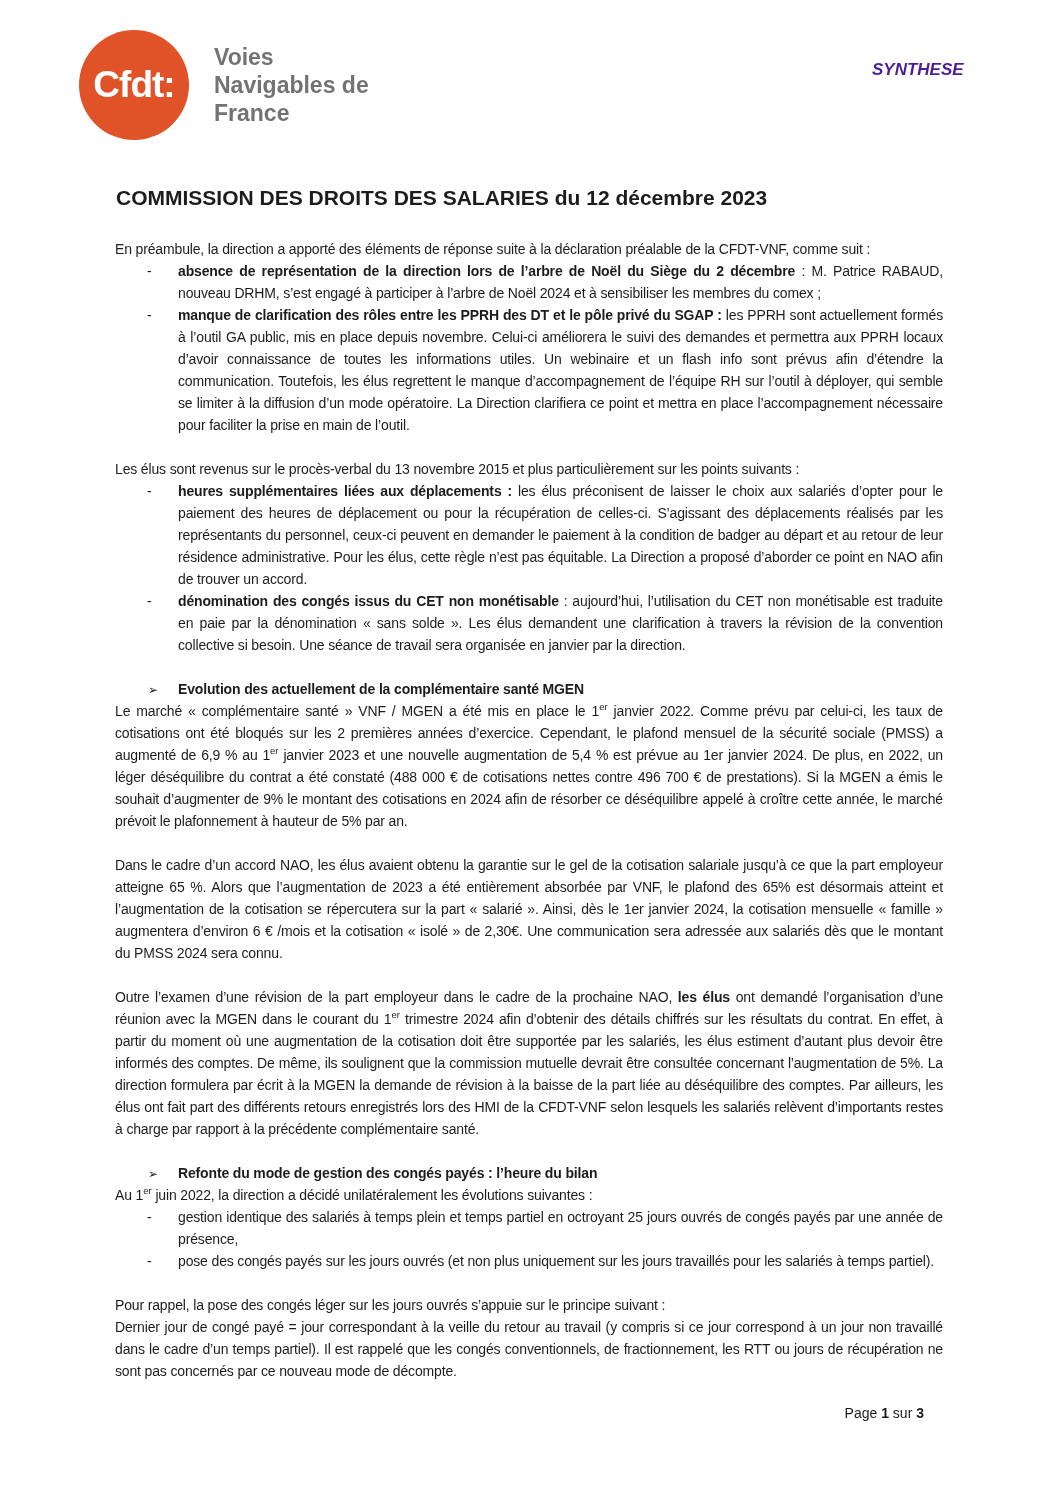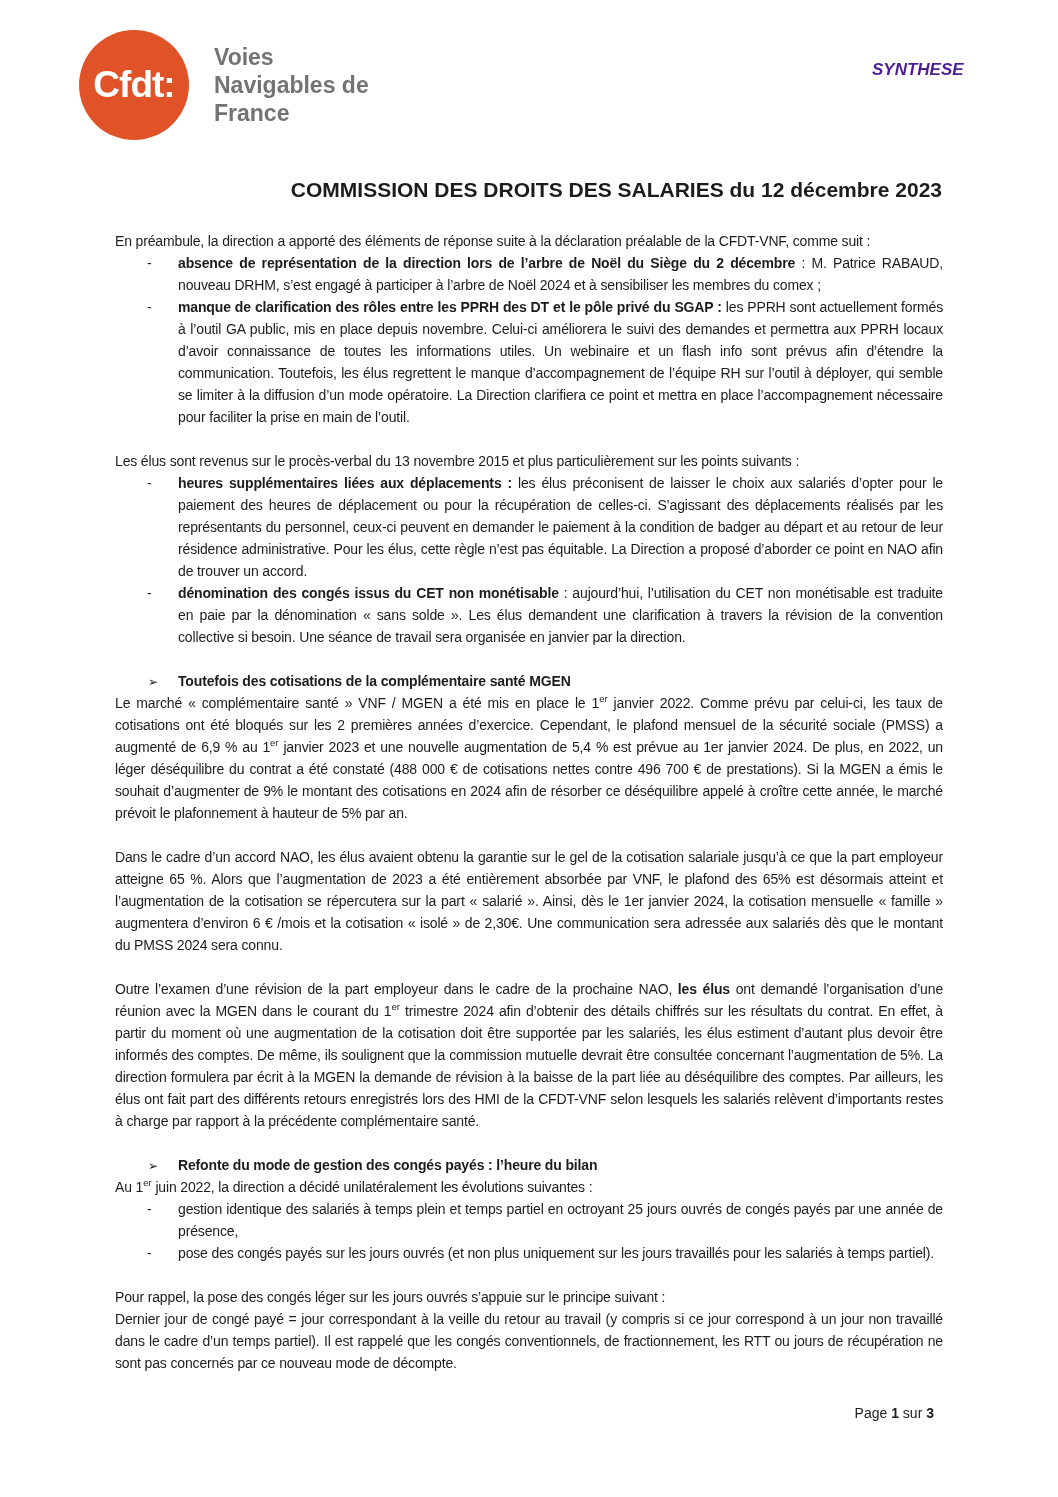--- a/index.html
+++ b/index.html
@@ -18,33 +18,33 @@
     display:flex; align-items:center; justify-content:center; flex:0 0 auto;
   }
   .logo-cfdt { color:#ffffff; font-weight:bold; font-size:37px; letter-spacing:-1px; }
   .logo-org { margin-left:25px; color:#737373; font-weight:bold; font-size:23px; line-height:28px; }
   .logo-org span { display:block; }
   .synthese {
     position:absolute; left:820px; top:60px;
     color:#4c1d95; font-weight:bold; font-style:italic; font-size:17px;
   }
   
-  .title { text-align:right; font-size:21px; font-weight:bold; margin:28px 64px 0; }
+  .title { text-align:left; font-size:21px; font-weight:bold; margin:36px 64px 0; }
   
   .content { padding:28px 63px 0; font-size:14px; line-height:22px; letter-spacing:-0.15px; }
   .para { text-align:justify; margin:0; }
   .li { position:relative; padding-left:63px; text-align:justify; margin:0; }
   .li .marker { position:absolute; left:32px; }
   .hd { position:relative; padding-left:63px; font-weight:bold; text-align:left; margin:0; }
   .hd .marker { position:absolute; left:33px; font-size:12px; top:1px; }
   .gap { margin-top:22px; }
   .b { font-weight:bold; }
   sup { font-size:9.5px; line-height:0; vertical-align:super; letter-spacing:0; }
   
-  .footer { position:absolute; top:1405px; right:72px; font-size:14px; color:#1c1c1c; }
+  .footer { position:absolute; top:1405px; right:82px; font-size:14px; color:#1c1c1c; }
 </style>
 </head>
 <body>
 
 <div class="page">
 
   <div class="header">
     <div class="logo">
       <div class="logo-circle">
         <span class="logo-cfdt">Cfdt:</span>
@@ -74,21 +74,21 @@
     <div class="li">
       <span class="marker">-</span>
       <span><span class="b">heures supplémentaires liées aux déplacements : </span><span>les élus préconisent de laisser le choix aux salariés d’opter pour le paiement des heures de déplacement ou pour la récupération de celles-ci. S’agissant des déplacements réalisés par les représentants du personnel, ceux-ci peuvent en demander le paiement à la condition de badger au départ et au retour de leur résidence administrative. Pour les élus, cette règle n’est pas équitable. La Direction a proposé d’aborder ce point en NAO afin de trouver un accord.</span></span>
     </div>
     <div class="li">
       <span class="marker">-</span>
       <span><span class="b">dénomination des congés issus du CET non monétisable</span><span> : aujourd’hui, l’utilisation du CET non monétisable est traduite en paie par la dénomination « sans solde ». Les élus demandent une clarification à travers la révision de la convention collective si besoin. Une séance de travail sera organisée en janvier par la direction.</span></span>
     </div>
     <div class="hd gap">
       <span class="marker">➢</span>
-      <span><span class="b">Toutefois des cotisations de la complémentaire santé MGEN</span></span>
+      <span><span class="b">Evolution des actuellement de la complémentaire santé MGEN</span></span>
     </div>
     <p class="para"><span>Le marché « complémentaire santé » VNF / MGEN a été mis en place le 1</span><sup>er</sup><span> janvier 2022. Comme prévu par celui-ci, les taux de cotisations ont été bloqués sur les 2 premières années d’exercice. Cependant, le plafond mensuel de la sécurité sociale (PMSS) a augmenté de 6,9 % au 1</span><sup>er</sup><span> janvier 2023 et une nouvelle augmentation de 5,4 % est prévue au 1er janvier 2024. De plus, en 2022, un léger déséquilibre du contrat a été constaté (488 000 € de cotisations nettes contre 496 700 € de prestations). Si la MGEN a émis le souhait d’augmenter de 9% le montant des cotisations en 2024 afin de résorber ce déséquilibre appelé à croître cette année, le marché prévoit le plafonnement à hauteur de 5% par an.</span></p>
     <p class="para gap"><span>Dans le cadre d’un accord NAO, les élus avaient obtenu la garantie sur le gel de la cotisation salariale jusqu’à ce que la part employeur atteigne 65 %. Alors que l’augmentation de 2023 a été entièrement absorbée par VNF, le plafond des 65% est désormais atteint et l’augmentation de la cotisation se répercutera sur la part « salarié ». Ainsi, dès le 1er janvier 2024, la cotisation mensuelle « famille » augmentera d’environ 6 € /mois et la cotisation « isolé » de 2,30€. Une communication sera adressée aux salariés dès que le montant du PMSS 2024 sera connu.</span></p>
     <p class="para gap"><span>Outre l’examen d’une révision de la part employeur dans le cadre de la prochaine NAO, </span><span class="b">les élus</span><span> ont demandé l’organisation d’une réunion avec la MGEN dans le courant du 1</span><sup>er</sup><span> trimestre 2024 afin d’obtenir des détails chiffrés sur les résultats du contrat. En effet, à partir du moment où une augmentation de la cotisation doit être supportée par les salariés, les élus estiment d’autant plus devoir être informés des comptes. De même, ils soulignent que la commission mutuelle devrait être consultée concernant l’augmentation de 5%. La direction formulera par écrit à la MGEN la demande de révision à la baisse de la part liée au déséquilibre des comptes. Par ailleurs, les élus ont fait part des différents retours enregistrés lors des HMI de la CFDT-VNF selon lesquels les salariés relèvent d’importants restes à charge par rapport à la précédente complémentaire santé.</span></p>
     <div class="hd gap">
       <span class="marker">➢</span>
       <span><span class="b">Refonte du mode de gestion des congés payés : l’heure du bilan</span></span>
     </div>
     <p class="para"><span>Au 1</span><sup>er</sup><span> juin 2022, la direction a décidé unilatéralement les évolutions suivantes :</span></p>
     <div class="li">

